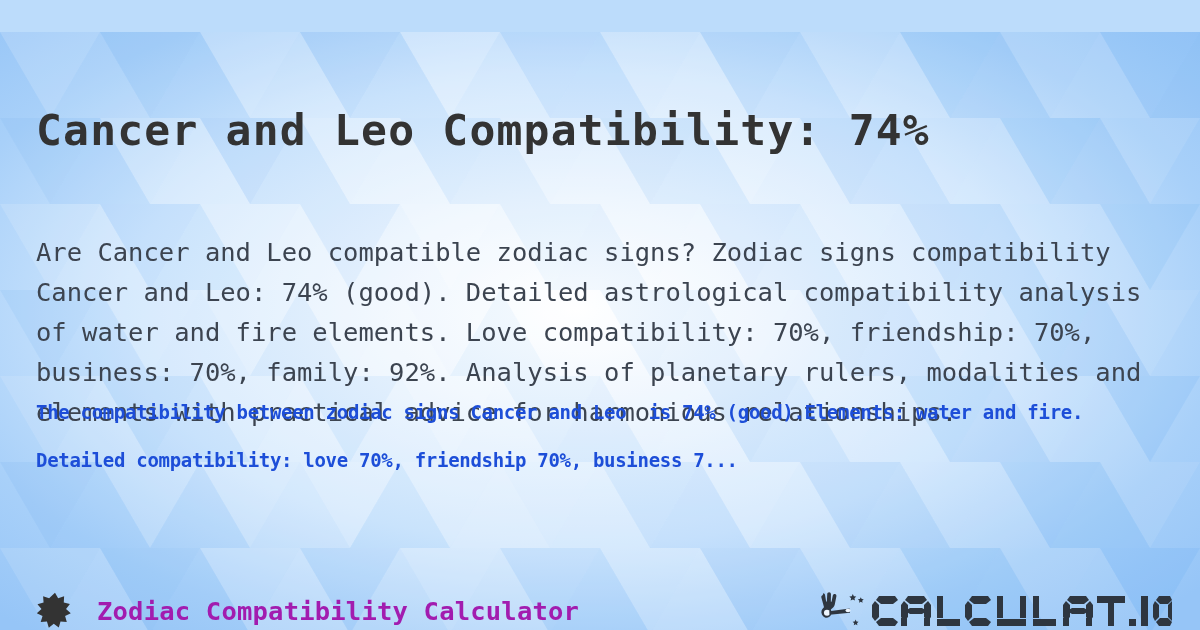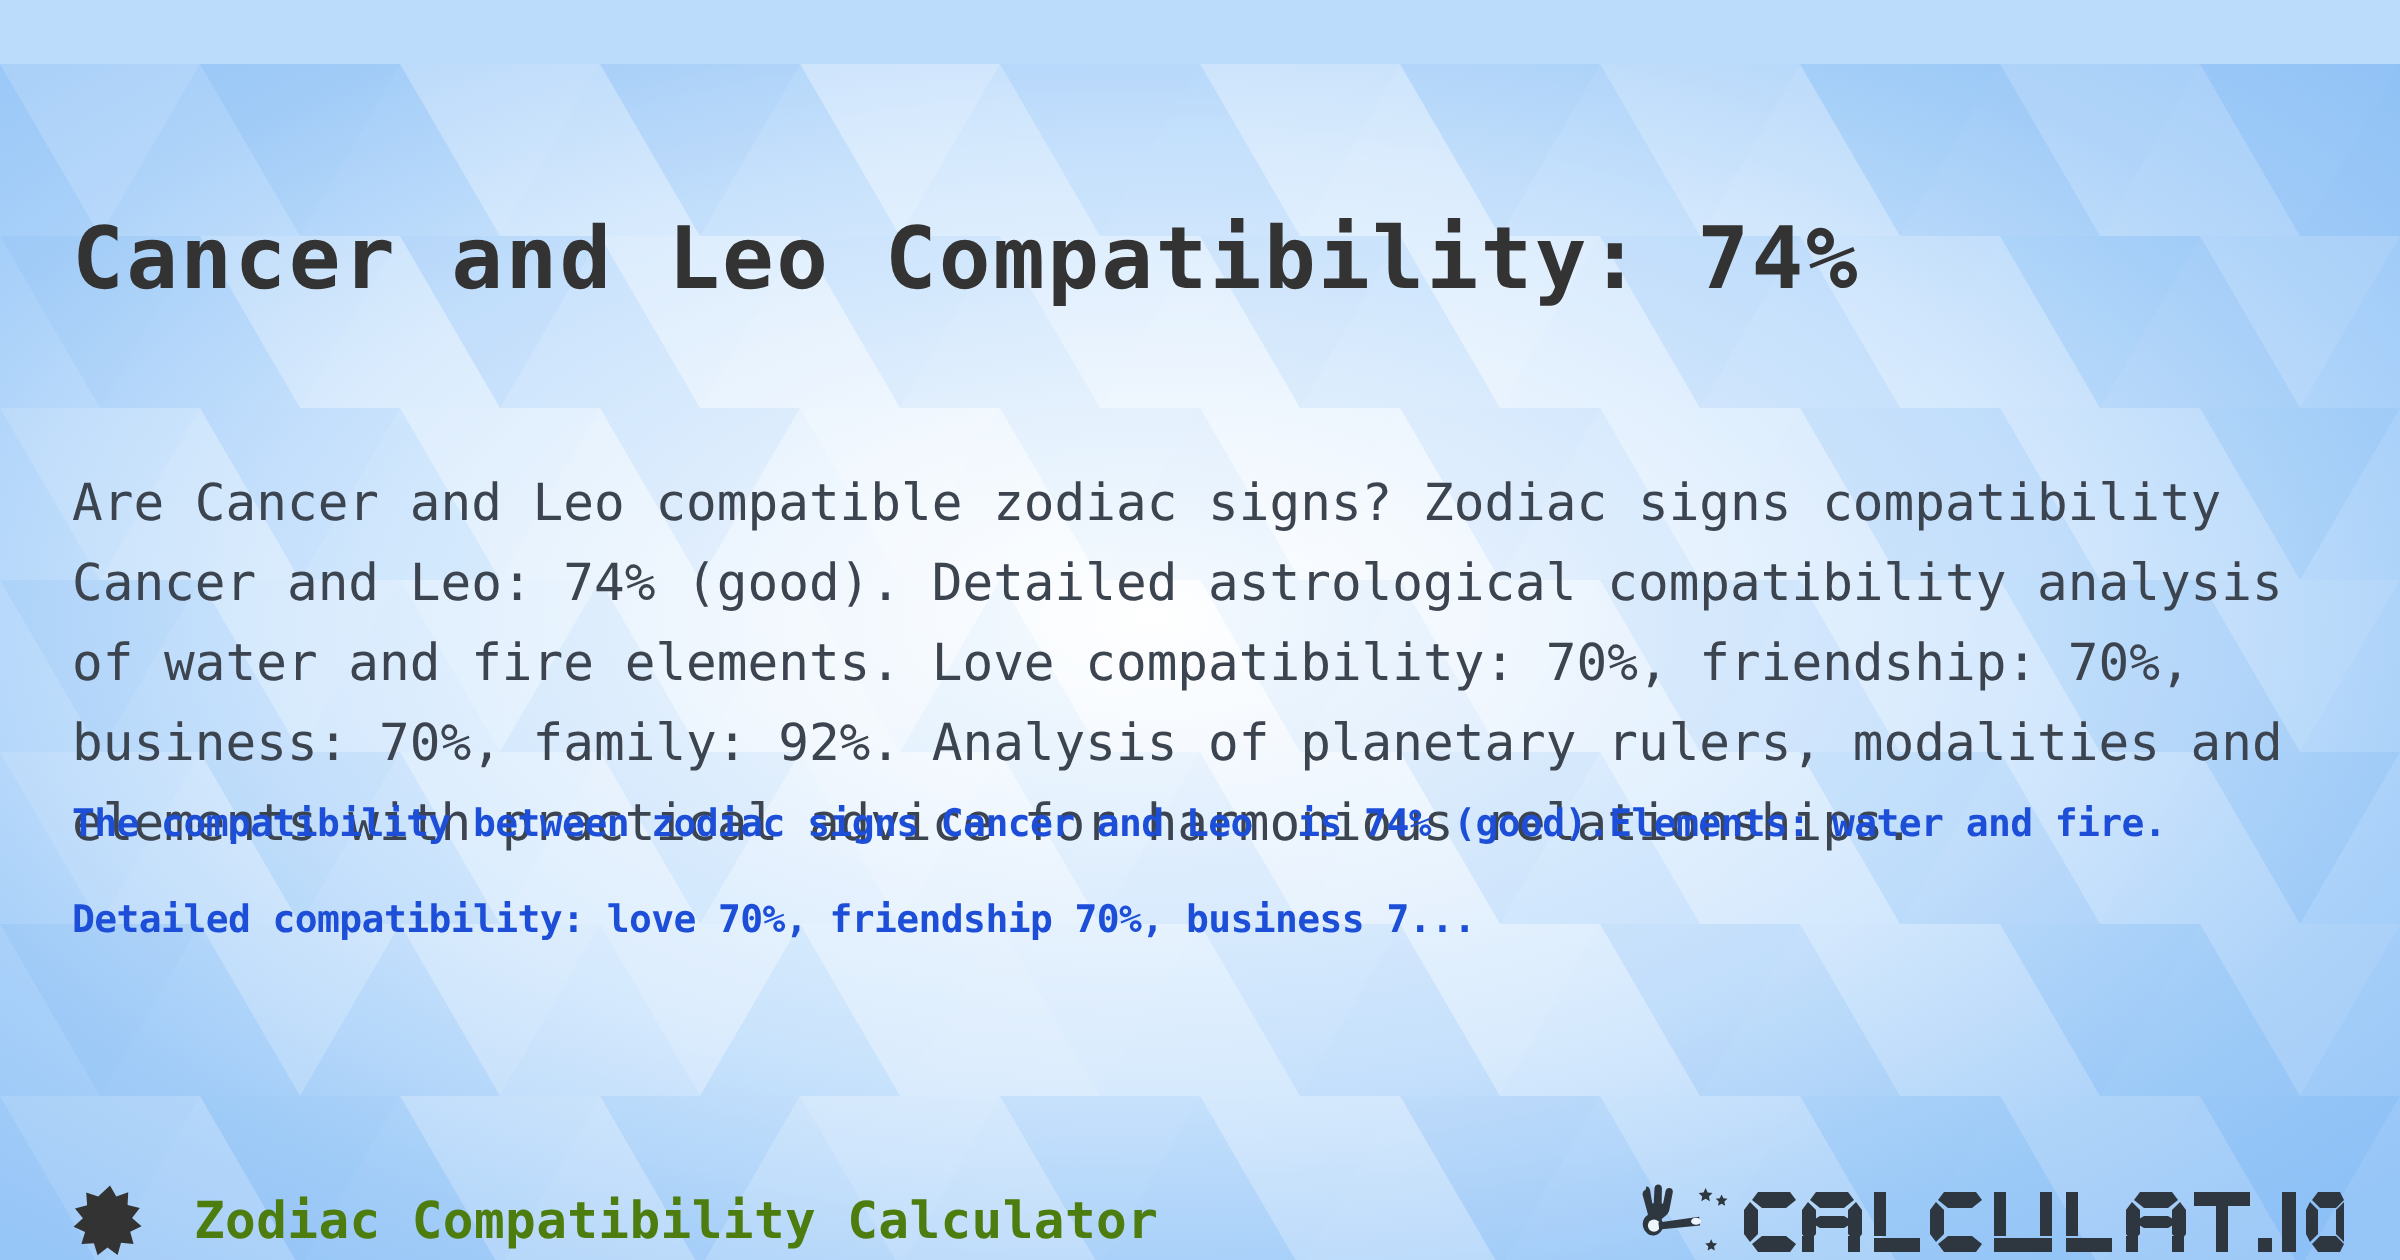--- a/index.html
+++ b/index.html
@@ -100,21 +100,21 @@
     width: 38px;
     height: 38px;
     display: block;
     flex: 0 0 auto;
   }
   .footer-brand {
     margin-left: 23px;
     font-family: "DejaVu Sans Mono", monospace;
     font-size: 25.5px;
     font-weight: bold;
-    color: #4d7c0f;
+    color: #a21caf;
     letter-spacing: 0.2px;
     white-space: nowrap;
   }
 
   .footer-right {
     position: absolute;
     right: 28px;
     top: 0;
     display: flex;
     align-items: center;

